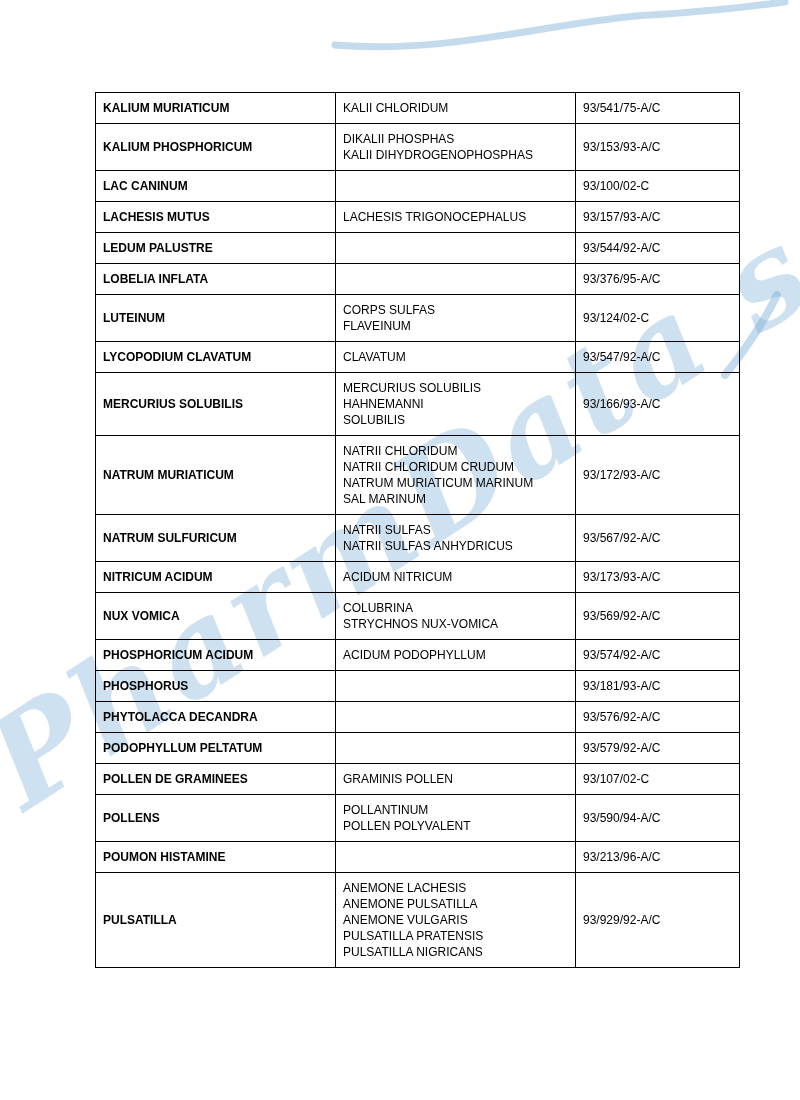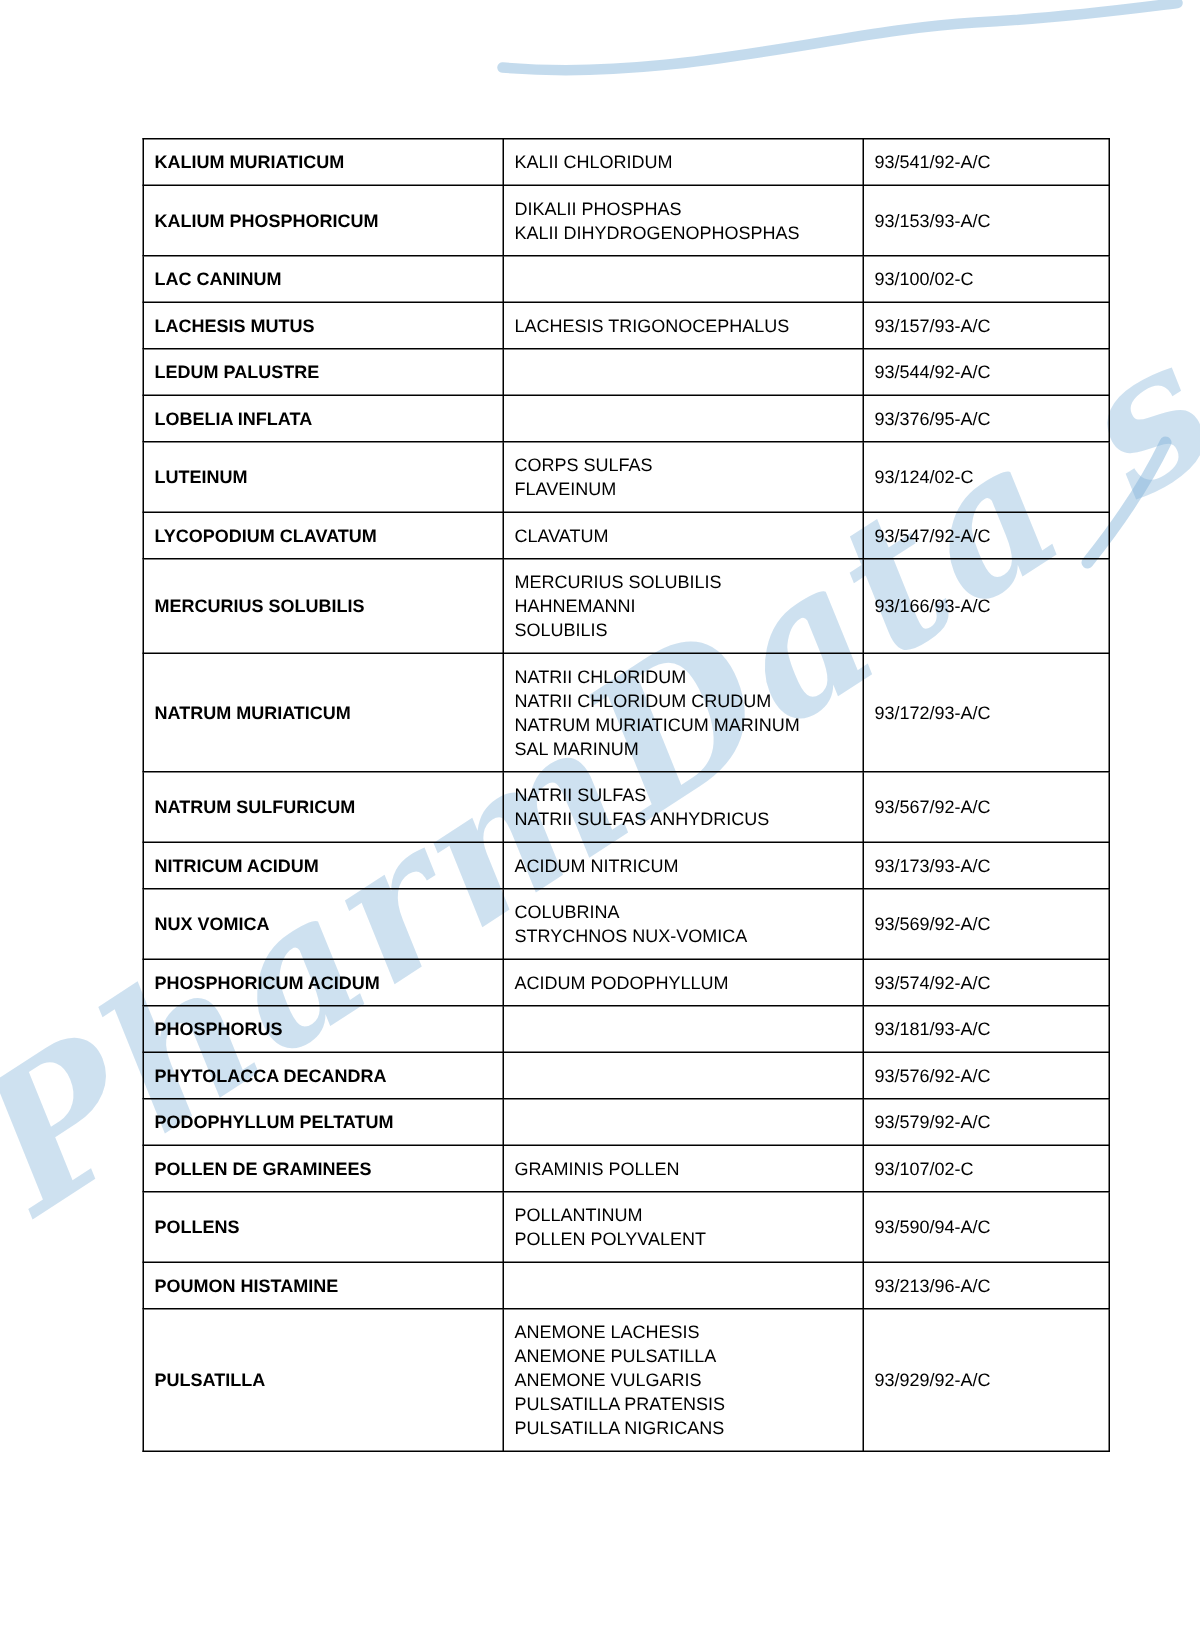--- a/index.html
+++ b/index.html
@@ -94,21 +94,21 @@
 </div>
 
 <div class="table-wrap">
   <table class="remedy-table">
     <tbody id="rows">
         <tr>
           <td class="col-name">KALIUM MURIATICUM</td>
           <td class="col-syn">
             <div>KALII CHLORIDUM</div>
           </td>
-          <td class="col-reg">93/541/92-A/C</td>
+          <td class="col-reg">93/541/75-A/C</td>
         </tr>
         <tr>
           <td class="col-name">KALIUM PHOSPHORICUM</td>
           <td class="col-syn">
             <div>DIKALII PHOSPHAS</div>
             <div>KALII DIHYDROGENOPHOSPHAS</div>
           </td>
           <td class="col-reg">93/153/93-A/C</td>
         </tr>
         <tr>

